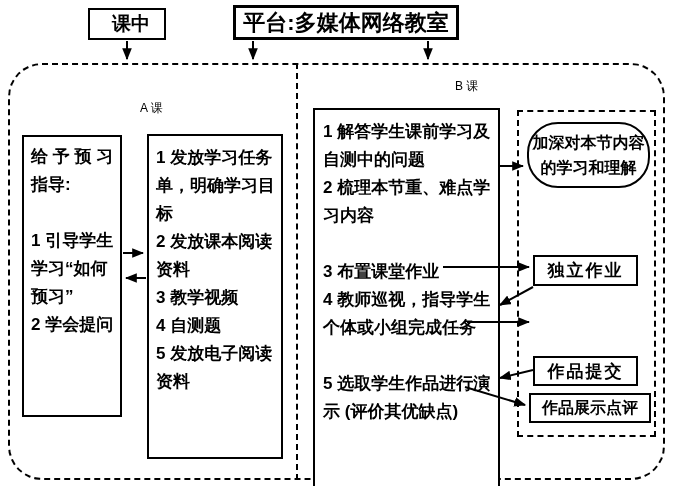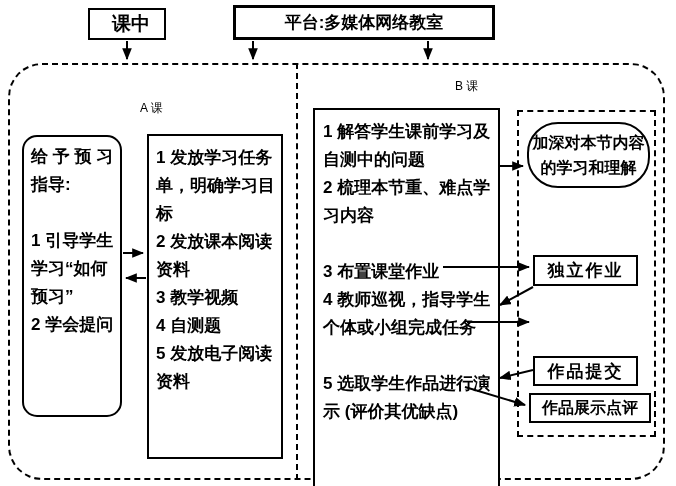--- a/index.html
+++ b/index.html
@@ -50,22 +50,22 @@
     position:absolute;
     left:296px;top:63px;height:417px;width:0;
     border-left:2px dashed #000;
   }
   #arrow-layer{
     position:absolute;left:0;top:0;width:676px;height:486px;
     pointer-events:none;
   }
   #arrow-layer line{stroke:#000;stroke-width:2;}
   #box-kezhong{left:88px;top:8px;width:78px;height:32px;font-weight:bold;font-size:19px;padding-left:8px;}
-  #box-platform{left:233px;top:5px;width:262px;height:35px;font-weight:bold;font-size:17px;}
-  #box-guidance{left:22px;top:135px;width:100px;height:282px;padding:6px 2px 0 7px;border-radius:15px;}
+  #box-platform{left:233px;top:5px;width:226px;height:35px;font-weight:bold;font-size:22px;}
+  #box-guidance{left:22px;top:135px;width:100px;height:282px;padding:6px 2px 0 7px;}
   #box-tasks{left:147px;top:134px;width:136px;height:325px;padding:8px 2px 0 7px;}
   #box-bmain{left:313px;top:108px;width:187px;height:416px;padding:8px 2px 12px 8px;}
   #inner-dashed{left:517px;top:110px;width:139px;height:327px;}
   #box-deepen{left:527px;top:122px;width:123px;height:66px;font-size:16px;line-height:25px;border-radius:31px;}
   #box-independent{left:533px;top:255px;width:105px;height:31px;}
   #box-group{left:533px;top:307px;width:107px;height:31px;}
   #box-submit{left:533px;top:356px;width:105px;height:30px;}
   #box-showcase{left:529px;top:393px;width:122px;height:30px;font-size:16px;letter-spacing:0;}
   #label-a{left:140px;top:100px;}
   #label-b{left:455px;top:78px;}

